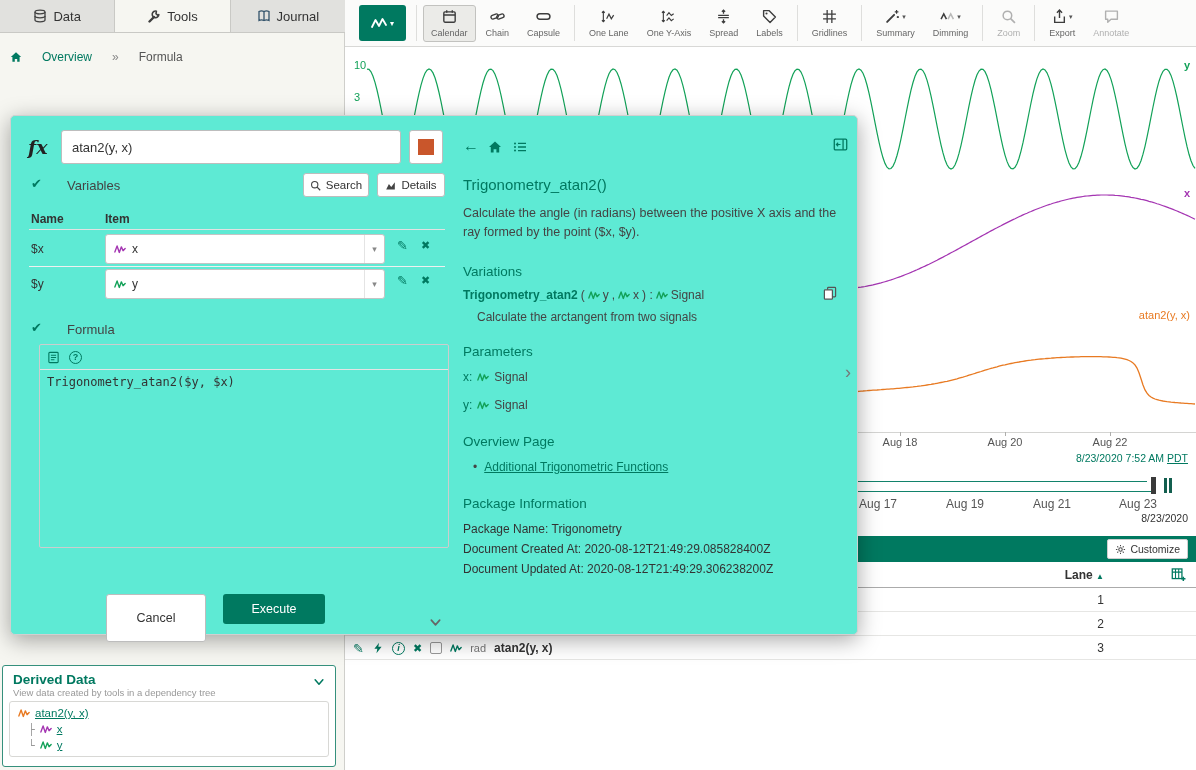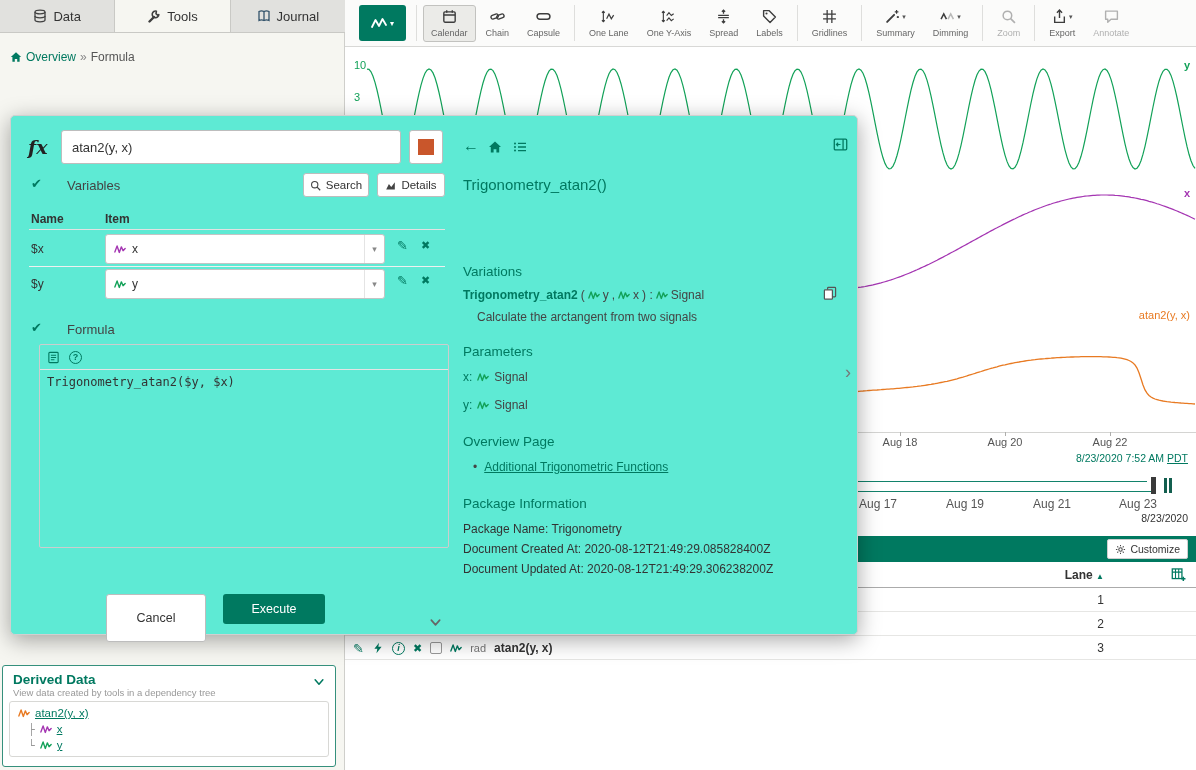--- a/index.html
+++ b/index.html
@@ -12,21 +12,21 @@
   .ic11{width:11px;height:11px}.ic12{width:12px;height:12px}.ic13{width:13px;height:13px}
   .ic14{width:14px;height:14px}.ic15{width:15px;height:15px}.ic16{width:16px;height:16px}
   .wave{flex:none}
 
   
   .left-col{position:absolute;left:0;top:0;width:345px;height:770px;background:#F6F6F1;border-right:1px solid #CFCFCB}
   .tabs{position:absolute;left:0;top:0;width:345px;height:33px;display:flex;background:#E1E1DE;border-bottom:1px solid #C9C9C5}
   .tab{flex:1;display:flex;align-items:center;justify-content:center;gap:6px;font-size:13px;color:#333;border-right:1px solid #C9C9C5;cursor:pointer}
   .tab svg{color:#3F3F3F}
   .tab.active{background:#F6F6F1}
-  .breadcrumb{position:absolute;left:10px;top:50px;display:flex;align-items:center;gap:4px;font-size:12px}
+  .breadcrumb{position:absolute;left:10px;top:50px;display:flex;align-items:center;gap:20px;font-size:12px}
 
   .derived{position:absolute;left:2px;top:665px;width:334px;height:102px;background:#fff;border:1px solid #35907C;border-radius:3px}
   .treebox{margin:0 6px;border:1px solid #D8D8D5;border-radius:3px;padding:3px 8px;background:#fff}
   .treerow{display:flex;align-items:center;gap:5px;height:16px;font-size:11.5px}
   .tlink{color:#007960;text-decoration:underline}
   .conn{color:#9A9A9A;font-family:"DejaVu Sans Mono",monospace;font-size:11px}
 
   
   .toolbar{position:absolute;left:345px;top:0;width:851px;height:47px;background:#FBFBFA;border-bottom:1px solid #D8D8D6;display:flex;align-items:center;padding-left:14px}
   .chart-dd{width:47px;height:36px;background:#007960;border:none;border-radius:3px;display:flex;align-items:center;justify-content:center;gap:3px;color:#fff;cursor:pointer;margin-right:5px}
@@ -536,20 +536,21 @@
       <use href="#i-home"></use>
     </svg>
   <svg class="ic14" style="position:absolute;left:502px;top:24px;color:#007960;cursor:pointer">
       <use href="#i-list"></use>
     </svg>
   <svg class="ic15" style="position:absolute;left:822px;top:21px;color:#007960;cursor:pointer">
       <use href="#i-panel"></use>
     </svg>
 
   <h2 style="position:absolute;left:452px;top:60px;font-size:15px;font-weight:normal;color:#007960">Trigonometry_atan2()</h2>
+  <p style="position:absolute;left:452px;top:88px;width:378px;font-size:12.5px;color:#444;line-height:1.55">Calculate the angle (in radians) between the positive X axis and the ray formed by the point ($x, $y).</p>
 
   <h3 class="dh" style="top:148px">Variations</h3>
   <div style="position:absolute;left:452px;top:172px;font-size:12px;color:#444;display:flex;align-items:center;gap:3px">
     <b style="color:#007960">Trigonometry_atan2</b>
     <span>(</span>
     <svg class="ic12 wave" style="color: rgb(18, 161, 88);">
         <use href="#i-wave"></use>
       </svg>
     <span>y</span>
     <span>,</span>

